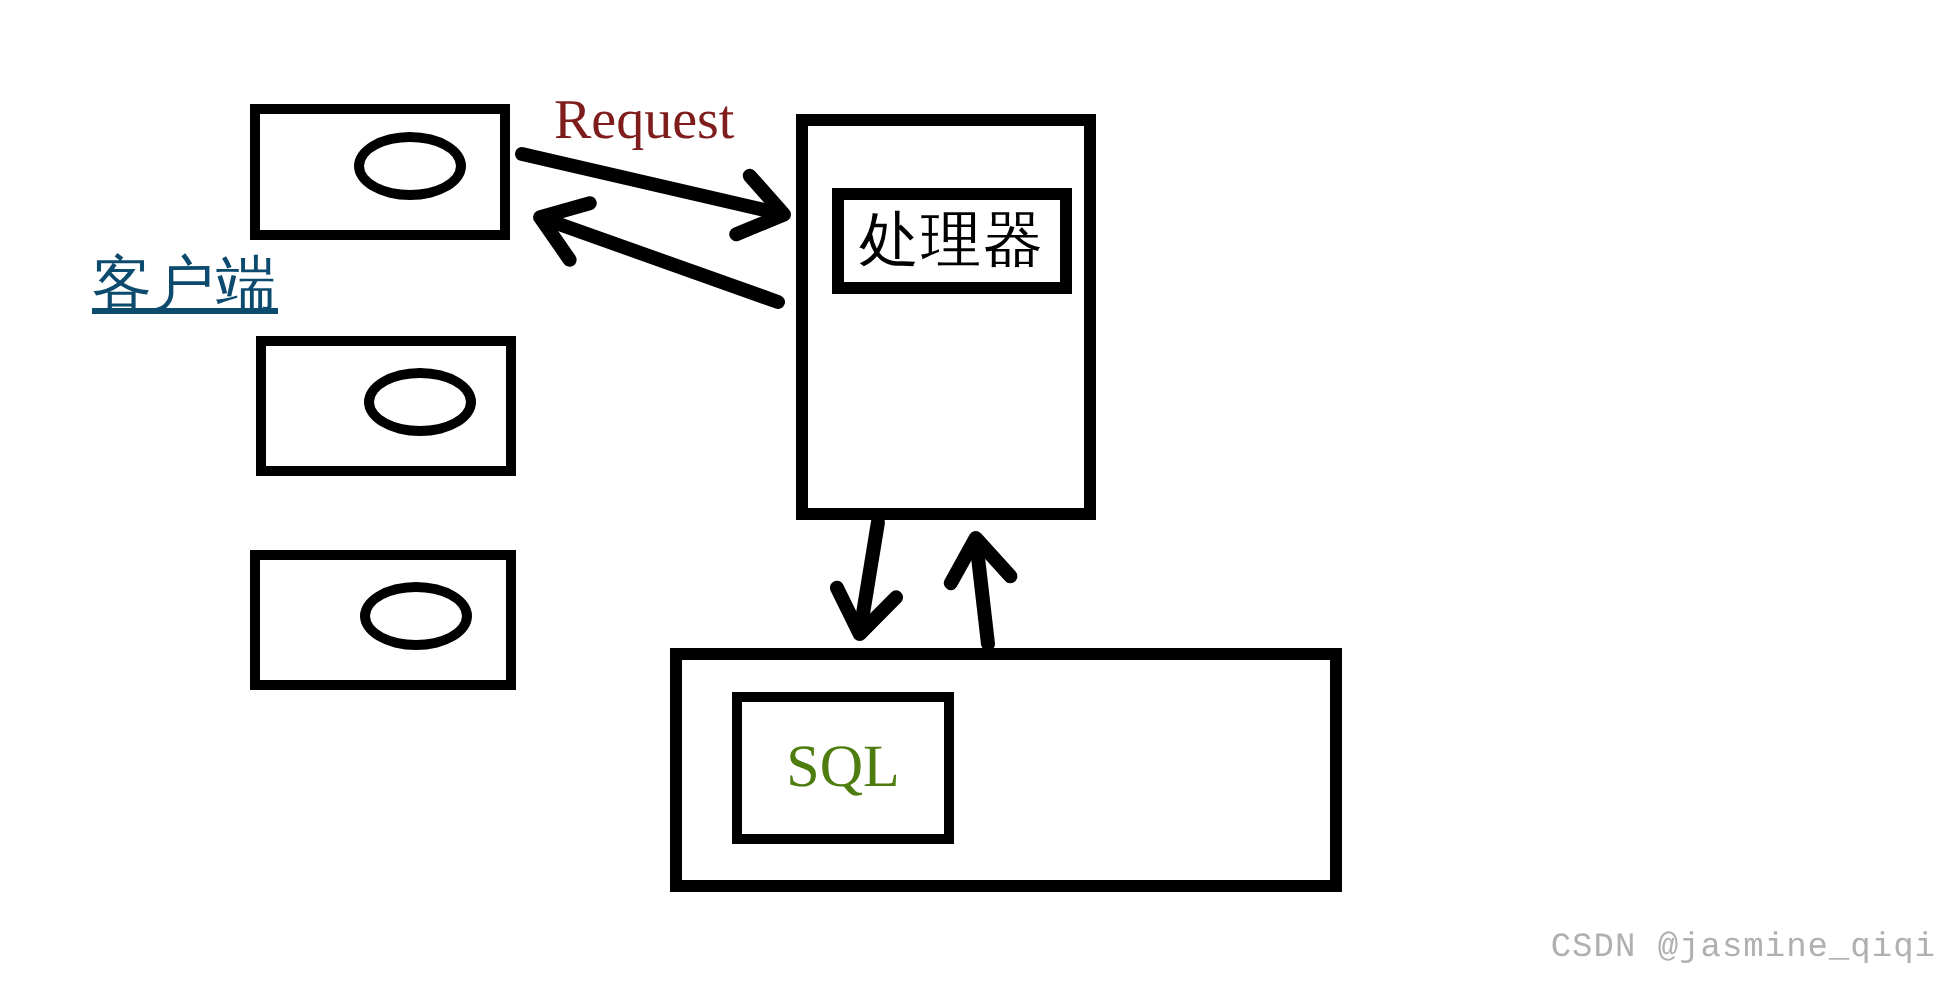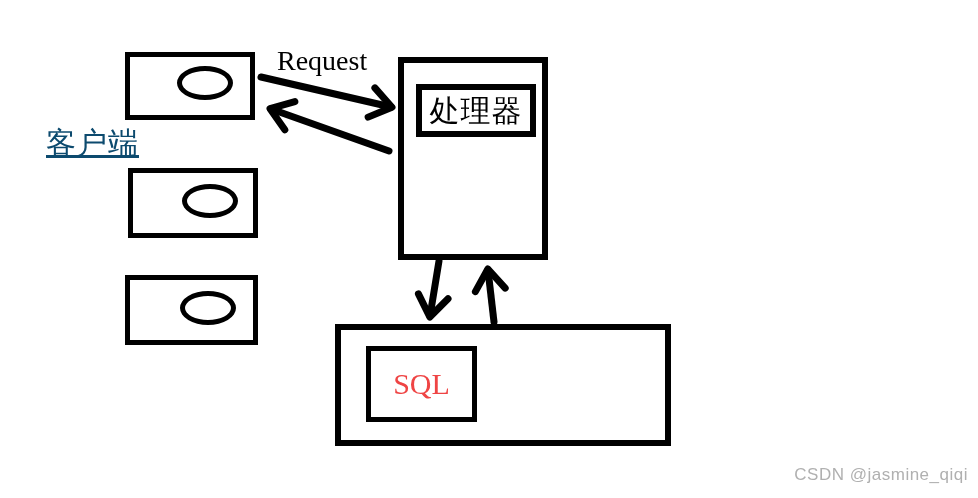--- a/index.html
+++ b/index.html
@@ -17,21 +17,21 @@
   }
   .box {
     position: absolute;
     box-sizing: border-box;
     border-style: solid;
     border-color: #000000;
     background: #ffffff;
   }
   .client-box  { border-width: 5px; }
   .server-box  { border-width: 6px; }
-  .proc-box    { border-width: 6px; display: flex; align-items: center; justify-content: center; }
+  .proc-box    { border-width: 6px; display: flex; align-items: center; justify-content: center; margin-top: 10px; }
   .db-box      { border-width: 6px; }
   .sql-box     { border-width: 5px; display: flex; align-items: center; justify-content: center; }
   .ellipse {
     position: absolute;
     box-sizing: border-box;
     border: 5px solid #000000;
     border-radius: 50%;
     background: transparent;
   }
   .cjk-label {
@@ -40,51 +40,51 @@
     line-height: 1;
     color: #0c4a6e;
     white-space: nowrap;
     letter-spacing: 1px;
     text-decoration: underline;
   }
   .latin-label {
     position: absolute;
     font-size: 28px;
     line-height: 1;
-    color: #000000;
+    color: #7f1d1d;
     white-space: nowrap;
   }
   .proc-box .inner-text {
     font-size: 30px;
     line-height: 1;
     letter-spacing: 1px;
     color: #000000;
   }
   .sql-box .inner-text {
     font-size: 30px;
     line-height: 1;
-    color: #ef4444;
+    color: #4d7c0f;
   }
   #arrow-layer {
     position: absolute;
     left: 0; top: 0;
     width: 978px;
     height: 498px;
     pointer-events: none;
   }
   #arrow-layer line {
     stroke: #000000;
     stroke-width: 7;
     stroke-linecap: round;
   }
   .watermark {
     position: absolute;
     right: 10px;
     top: 465px;
-    font-family: Liberation Sans, sans-serif;
+    font-family: Liberation Mono, monospace;
     font-size: 17px;
     line-height: 1.2;
     color: #b0b0b0;
     letter-spacing: 0.5px;
     white-space: nowrap;
   }
 </style>
 </head>
 <body>
 

